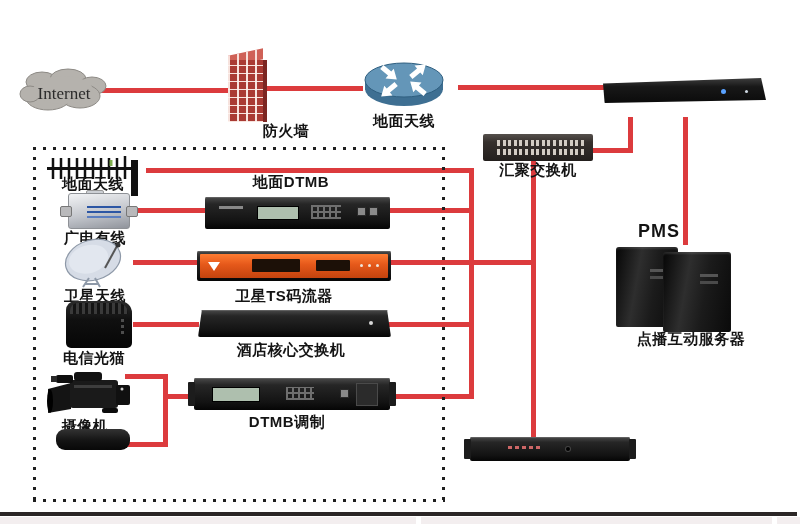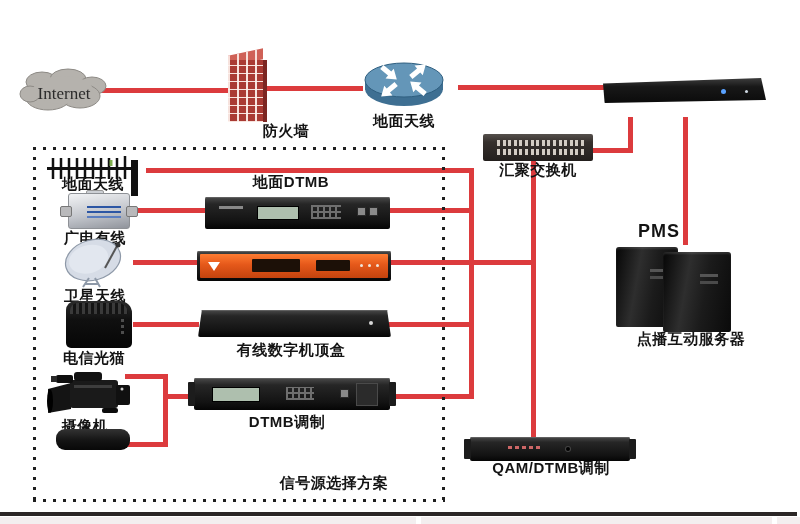--- a/index.html
+++ b/index.html
@@ -230,31 +230,32 @@
   <div class="rack" style="left:197px;top:251px;width:194px;height:30px;">
     <div class="ts-face">
       <span class="ts-logo"></span>
       <span class="ts-win" style="left:52px;top:5px;width:48px;height:13px;"></span>
       <span class="ts-win" style="left:116px;top:6px;width:34px;height:11px;"></span>
       <span class="ts-dot" style="left:160px;top:10px;"></span>
       <span class="ts-dot" style="left:168px;top:10px;"></span>
       <span class="ts-dot" style="left:176px;top:10px;"></span>
     </div>
   </div>
+  <div class="lbl" style="left:284px;top:287px;">卫星TS码流器</div>
 
   <div class="abs modem">
     <div class="modem-ridges"></div>
     <div class="modem-leds"></div>
   </div>
   <div class="lbl" style="left:94px;top:349px;">电信光猫</div>
 
   <div class="rack gw" style="left:198px;top:310px;width:193px;height:27px;">
     <span class="gw-dot"></span>
   </div>
-  <div class="lbl" style="left:291px;top:341px;">有线数字机顶盒</div>
+  <div class="lbl" style="left:291px;top:341px;">酒店核心交换机</div>
 
   <svg class="abs" style="left:44px;top:367px;" width="94" height="52" viewBox="0 0 94 52">
     <polygon points="4,22 27,16 27,42 4,46" fill="#141414"></polygon>
     <ellipse cx="6" cy="34" rx="3" ry="12" fill="#000"></ellipse>
     <rect x="26" y="13" width="48" height="28" rx="3" fill="#1a1a1a"></rect>
     <rect x="30" y="5" width="28" height="9" rx="3" fill="#121212"></rect>
     <rect x="12" y="8" width="17" height="8" rx="2" fill="#0e0e0e"></rect>
     <rect x="7" y="9" width="6" height="6" fill="#2a2a2a"></rect>
     <rect x="30" y="18" width="38" height="3" fill="#3d3d3d"></rect>
     <rect x="72" y="18" width="14" height="20" rx="2" fill="#101010"></rect>
@@ -274,22 +275,20 @@
     <span style="position:absolute;left:162px;top:5px;width:20px;height:21px;background:#2b2b2b;border:1px solid #4a4a4a;"></span>
   </div>
   <div class="lbl" style="left:287px;top:413px;">DTMB调制</div>
 
   <div class="rack" style="left:470px;top:437px;width:160px;height:24px;">
     <span class="ear" style="left:-6px;top:2px;height:20px;"></span>
     <span class="ear" style="right:-6px;top:2px;height:20px;"></span>
     <span class="qam-text"></span>
     <span class="qam-dot"></span>
   </div>
-  <div class="lbl" style="left:551px;top:459px;">QAM/DTMB调制</div>
-
-  <div class="lbl" style="left:334px;top:474px;">信号源选择方案</div>
+
 
   <div class="abs bottom-bar"></div>
   <div class="abs bottom-light"></div>
   <div class="abs bottom-gap" style="left:416px;"></div>
   <div class="abs bottom-gap" style="left:772px;"></div>
 
 </div>
 
 </body></html>

